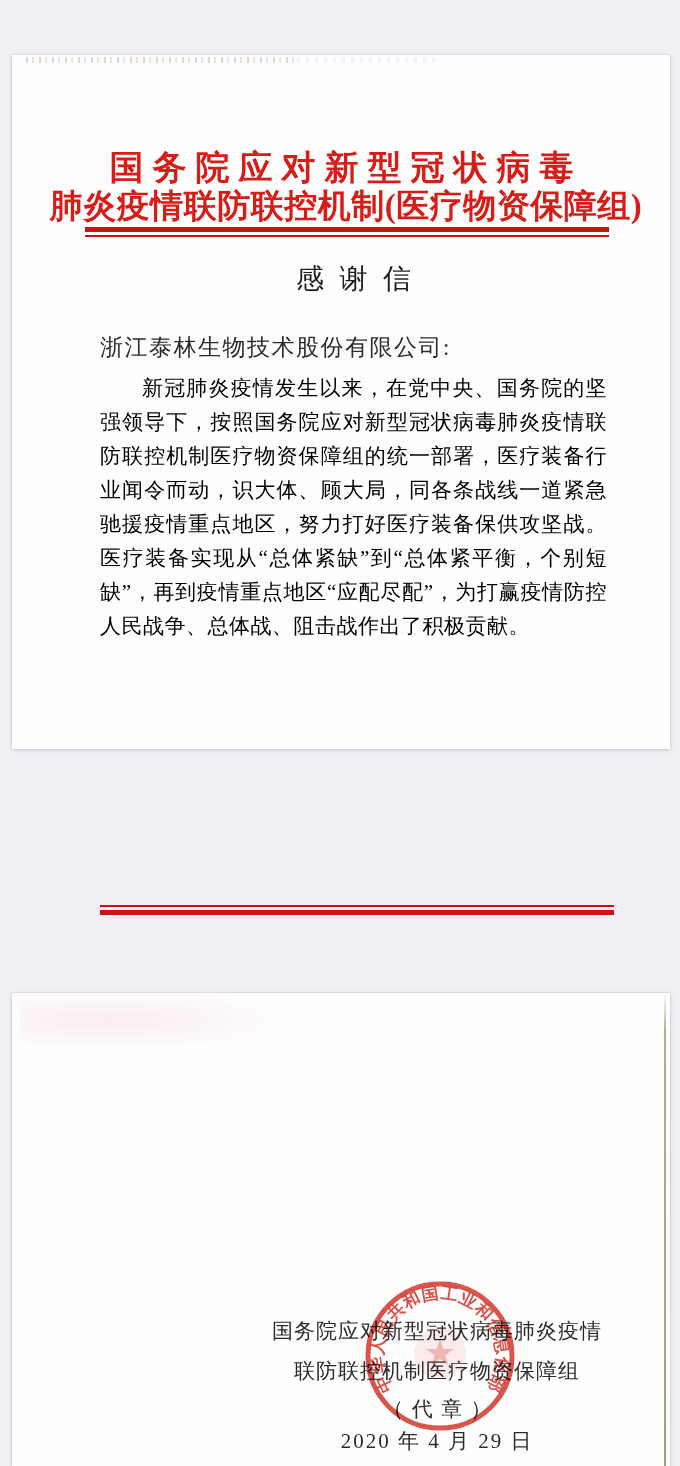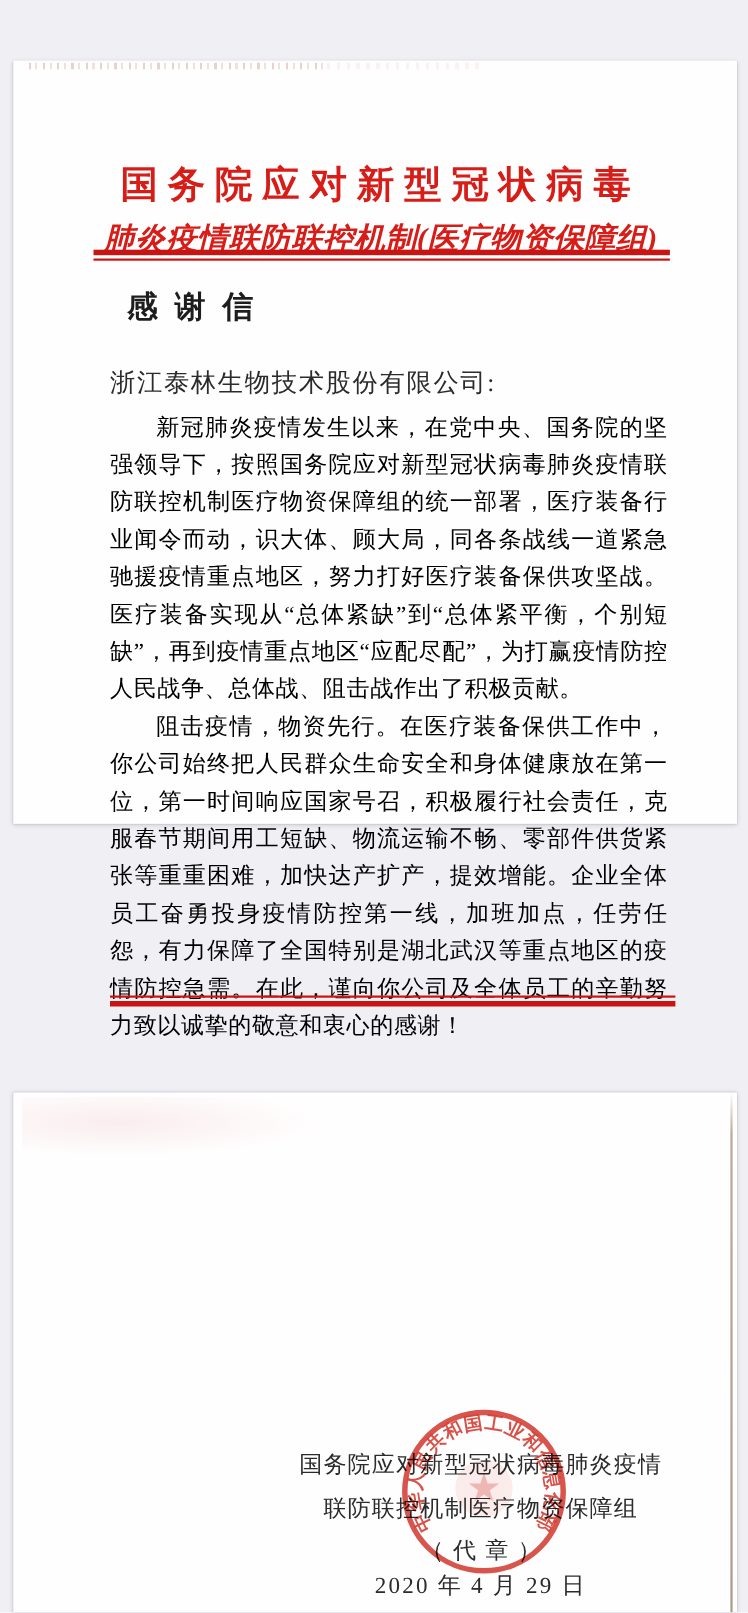--- a/index.html
+++ b/index.html
@@ -39,33 +39,33 @@
     background: linear-gradient(rgba(128,100,60,0), rgba(128,100,60,.55) 8%, rgba(110,88,52,.6));
   }
 
   
   .letterhead { position: absolute; left: 20px; right: 10px; top: 0; text-align: center; color: #d71d18; }
   .lh1 {
     position: absolute; top: 90px; left: 0; right: 0;
     font-size: 34px; font-weight: bold; letter-spacing: 9px; white-space: nowrap;
   }
   .lh2 {
-    position: absolute; top: 143px; left: 0; right: 0;
-    font-size: 28px; font-weight: bold; letter-spacing: 0.5px; white-space: nowrap; font-style: italic;
+    position: absolute; top: 129px; left: 0; right: 0;
+    font-size: 33px; font-weight: bold; letter-spacing: 0.5px; white-space: nowrap;
   }
   .rule { position: absolute; left: 73px; width: 524px; }
   .rule-top { top: 172px; }
   .rule-bottom { top: 850px; left: 88px; width: 514px; }
   .rule .thick { height: 5px; background: #c91414; }
   .rule .thin  { height: 2px; background: #c91414; }
   .rule .gap   { height: 3px; }
 
   .doc-title {
     position: absolute; top: 205px; left: 88px; width: 507px;
-    text-align: left; font-size: 28px; font-weight: bold; color: #1d1d1d;
+    text-align: center; font-size: 28px; font-weight: normal; color: #1d1d1d;
     letter-spacing: 0.55em; text-indent: 0.55em; white-space: nowrap;
   }
   .salutation {
     position: absolute; top: 277px; left: 88px; width: 520px;
     font-size: 23px; color: #2b2b2b; letter-spacing: 1.5px;
   }
   .bodytext {
     position: absolute; left: 88px; width: 507px;
     font-size: 21px; line-height: 34px; color: #000000;
     text-align: justify; word-break: break-all; letter-spacing: 0.5px;
@@ -107,21 +107,20 @@
       <div class="gap"></div>
       <div class="thin"></div>
     </div>
 
     <div class="doc-title">感谢信</div>
 
     <div class="salutation">浙江泰林生物技术股份有限公司:</div>
 
     <div class="bodytext body-p1">
       <p>新冠肺炎疫情发生以来，在党中央、国务院的坚强领导下，按照国务院应对新型冠状病毒肺炎疫情联防联控机制医疗物资保障组的统一部署，医疗装备行业闻令而动，识大体、顾大局，同各条战线一道紧急驰援疫情重点地区，努力打好医疗装备保供攻坚战。医疗装备实现从“总体紧缺”到“总体紧平衡，个别短缺”，再到疫情重点地区“应配尽配”，为打赢疫情防控人民战争、总体战、阻击战作出了积极贡献。</p>
-      <p>阻击疫情，物资先行。在医疗装备保供工作中，你公司始终把人民群众生命安全和身体健康放在第一位，第一时间响应国家号召，积极履行社会责任，克服春节期间用工短缺、物流运输不畅、零部件供货紧张等重重困难，加快达产扩产，提效增能。企业全体员工奋勇投身疫情防控第一线，加班加点，任劳任怨，有力保障了全国特别是湖北武汉等重点地区的疫情防控急需。在此，谨向你公司及全体员工的辛勤努力致以诚挚的敬意和衷心的感谢！</p>
     </div>
 
     <div class="rule rule-bottom">
       <div class="thin"></div>
       <div class="gap"></div>
       <div class="thick"></div>
     </div>
   </div>
 
   <div class="page page2">

